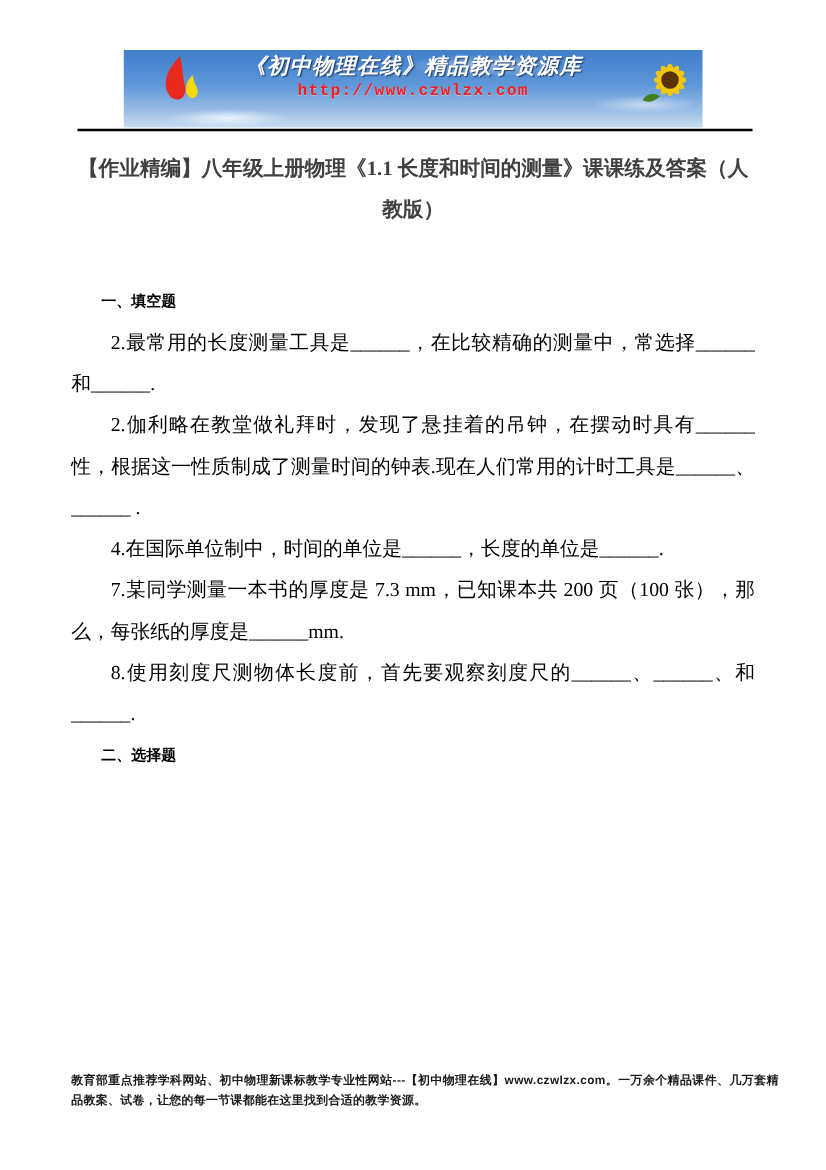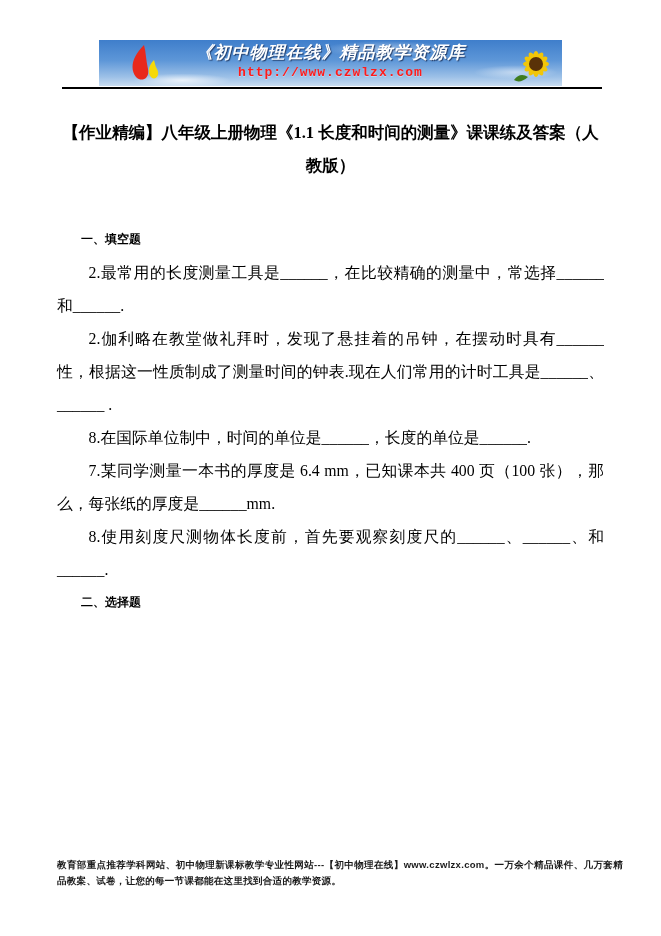--- a/index.html
+++ b/index.html
@@ -9,21 +9,21 @@
     background:#ffffff;
     font-family:"Liberation Serif","DejaVu Serif",serif;
     color:#000;
     position:relative;
     overflow:hidden;
   }
   .page { padding:40px 57px 0 57px; }
 
   
   .banner {
-    width:463px; height:46px;
+    width:463px; height:62px;
     margin:0 auto;
     position:relative;
     overflow:hidden;
     background:
       radial-gradient(ellipse 70px 10px at 18% 88%, rgba(255,255,255,.75), rgba(255,255,255,0) 70%),
       radial-gradient(ellipse 90px 12px at 62% 20%, rgba(255,255,255,.45), rgba(255,255,255,0) 70%),
       radial-gradient(ellipse 60px 10px at 90% 70%, rgba(255,255,255,.5), rgba(255,255,255,0) 70%),
       linear-gradient(180deg,#3f7ecb 0%,#5e97d8 45%,#9cc0e7 80%,#c9ddf1 100%);
   }
   .banner-logo { position:absolute; left:26px; top:4px; }
@@ -42,22 +42,22 @@
   }
   .banner-sunflower { position:absolute; right:8px; top:4px; }
 
   .header-rule {
     border-top:2px solid #000;
     margin:1px 2px 0 5px;
   }
 
   
   .doc-title {
-    margin-top:27px;
-    color:#000000;
+    margin-top:13px;
+    color:#404040;
     font-weight:bold;
     font-size:16.5px;
     line-height:33px;
     text-align:center;
   }
 
   
   .content { margin-top:0; }
   .sec-heading {
     font-size:12px; font-weight:bold;
@@ -116,21 +116,21 @@
     </span>
   </div>
   <div class="header-rule"></div>
 
   <h1 class="doc-title">【作业精编】八年级上册物理《1.1 长度和时间的测量》课课练及答案（人教版）</h1>
 
   <div class="content">
     <h2 class="sec-heading first">一、填空题</h2>
     <p class="question">2.最常用的长度测量工具是______，在比较精确的测量中，常选择______和______.</p>
     <p class="question">2.伽利略在教堂做礼拜时，发现了悬挂着的吊钟，在摆动时具有______性，根据这一性质制成了测量时间的钟表.现在人们常用的计时工具是______、______ .</p>
-    <p class="question">8.在国际单位制中，时间的单位是______，长度的单位是______.</p>
-    <p class="question">7.某同学测量一本书的厚度是 6.4 mm，已知课本共 400 页（100 张），那么，每张纸的厚度是______mm.</p>
+    <p class="question">4.在国际单位制中，时间的单位是______，长度的单位是______.</p>
+    <p class="question">7.某同学测量一本书的厚度是 7.3 mm，已知课本共 200 页（100 张），那么，每张纸的厚度是______mm.</p>
     <p class="question">8.使用刻度尺测物体长度前，首先要观察刻度尺的______、______、和______.</p>
     <h2 class="sec-heading">二、选择题</h2>
   </div>
 
 </div>
 
 <div class="footer">教育部重点推荐学科网站、初中物理新课标教学专业性网站---【初中物理在线】www.czwlzx.com。一万余个精品课件、几万套精品教案、试卷，让您的每一节课都能在这里找到合适的教学资源。</div>
 
 </body></html>

